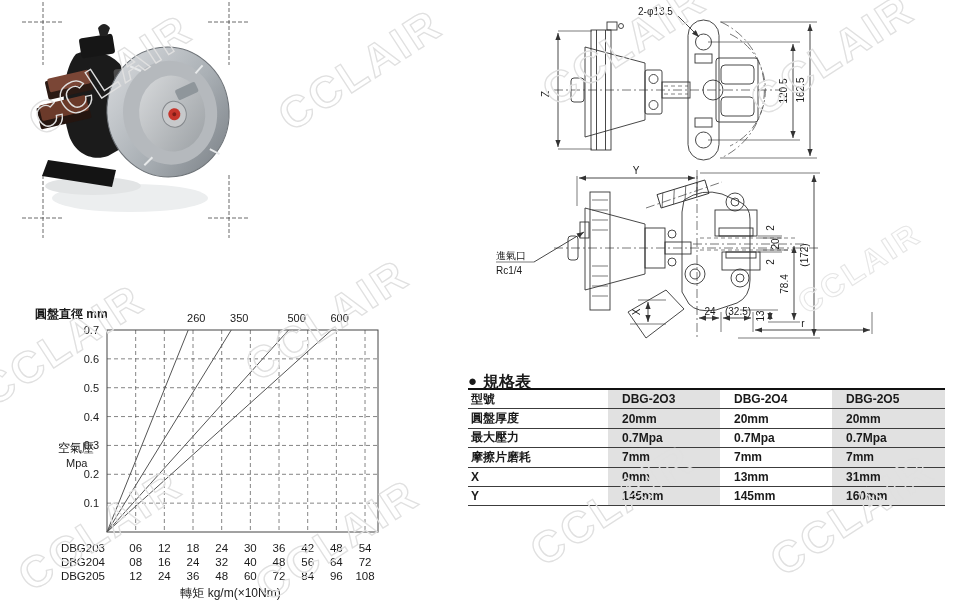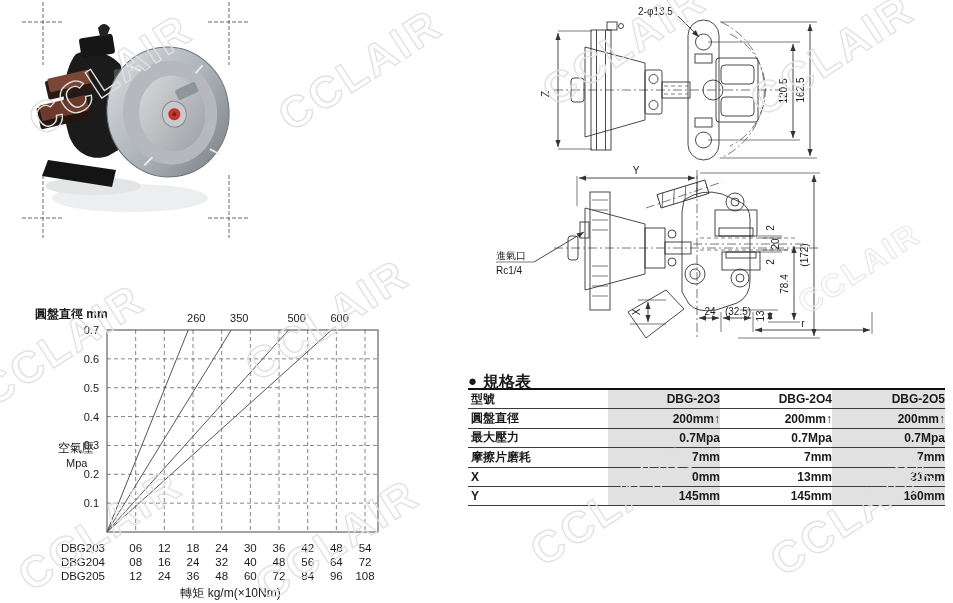--- a/index.html
+++ b/index.html
@@ -11,21 +11,21 @@
       color:transparent;-webkit-text-stroke:1.3px #e0e0e0;transform:rotate(-33deg);
       pointer-events:none;z-index:3;user-select:none;white-space:nowrap;}
   .wm-s{font-size:32px;-webkit-text-stroke:1.1px #e6e6e6;}
   
   .sec-title{position:absolute;font-size:16px;font-weight:700;z-index:2;}
   .sec-title .blt{font-size:15px;margin-right:6px;vertical-align:1px;}
   
   #spec-table{border-collapse:collapse;table-layout:fixed;width:477px;border-top:2px solid #111;}
   #spec-table td,#spec-table th{border-bottom:1px solid #3c3c3c;font-size:12px;font-weight:600;
       text-align:left;height:18.4px;padding:0 0 0 3px;white-space:nowrap;overflow:hidden;}
-  #spec-table .val{padding-left:14px;text-align:right;}
+  #spec-table .val{padding-left:14px;}
   #spec-table .shade{background:#e1e1e1;}
   
   svg{position:absolute;overflow:visible;}
   svg text{font-family:"Liberation Sans","DejaVu Sans",sans-serif;fill:#1a1a1a;}
   .dline{stroke:#333;stroke-width:0.9;fill:none;}
   .thin{stroke:#444;stroke-width:0.7;fill:none;}
   .cl{stroke:#555;stroke-width:0.8;fill:none;stroke-dasharray:9 3 2 3;}
   .dsh{stroke:#666;stroke-width:0.8;fill:none;stroke-dasharray:4 3;}
   .dtxt{font-size:10px;}
   .z1{z-index:1;}
@@ -324,24 +324,24 @@
         <col style="width:113px">
       </colgroup>
     <tbody id="spec-body">
         <tr>
           <th class="lbl">型號</th>
           <th class="val shade">DBG-2O3</th>
           <th class="val">DBG-2O4</th>
           <th class="val shade">DBG-2O5</th>
         </tr>
         <tr>
-          <td class="lbl">圓盤直徑</td>
-          <td class="val shade">200mm↑</td>
-          <td class="val">200mm↑</td>
-          <td class="val shade">200mm↑</td>
+          <td class="lbl">圓盤厚度</td>
+          <td class="val shade">20mm</td>
+          <td class="val">20mm</td>
+          <td class="val shade">20mm</td>
         </tr>
         <tr>
           <td class="lbl">最大壓力</td>
           <td class="val shade">0.7Mpa</td>
           <td class="val">0.7Mpa</td>
           <td class="val shade">0.7Mpa</td>
         </tr>
         <tr>
           <td class="lbl">摩擦片磨耗</td>
           <td class="val shade">7mm</td>

